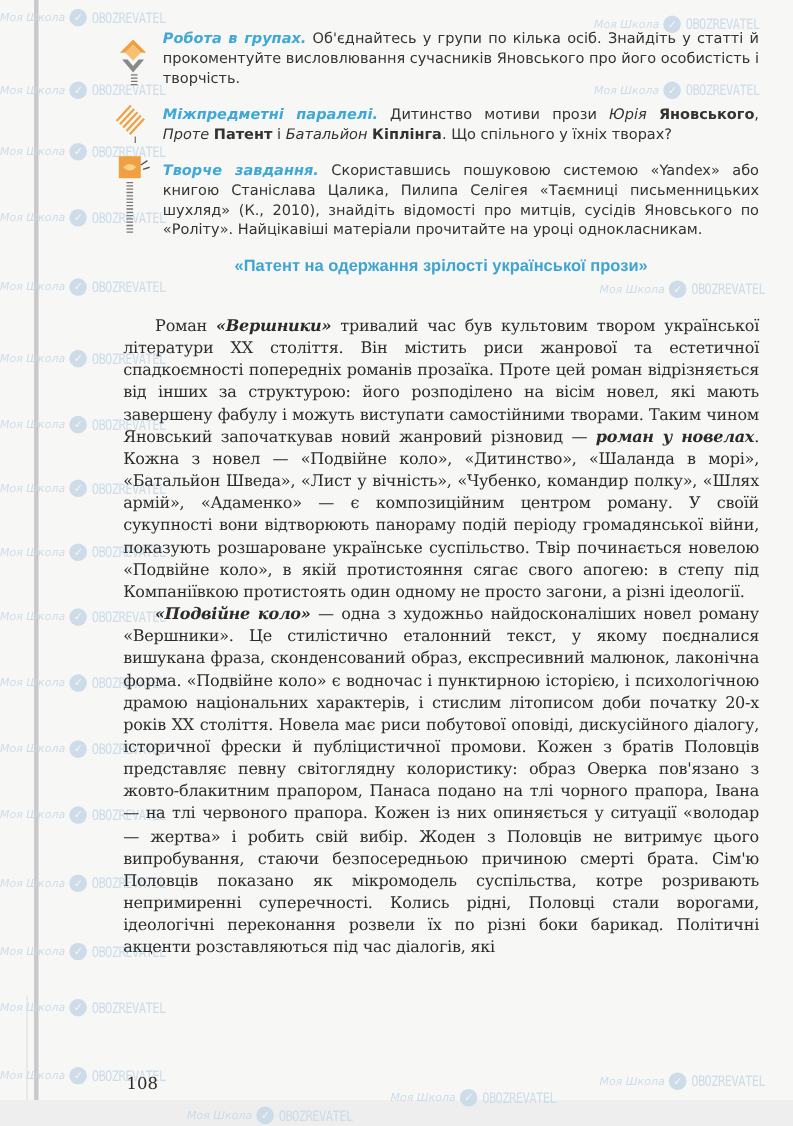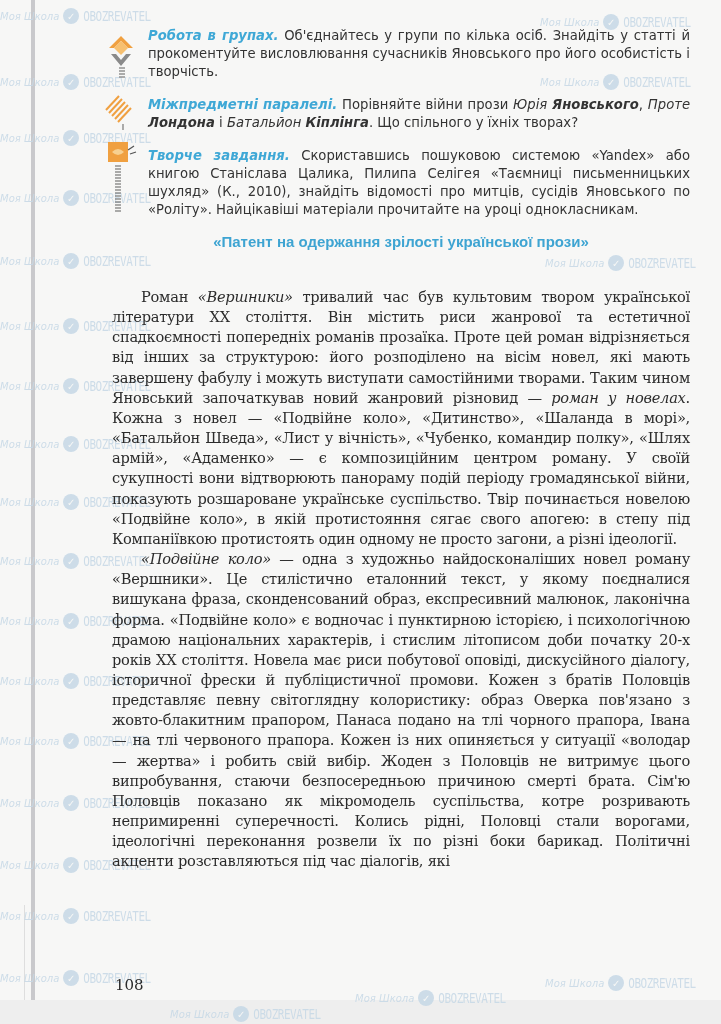--- a/index.html
+++ b/index.html
@@ -40,39 +40,39 @@
     .task {
       position: absolute; left: 112px; width: 578px;
       font-family: "DejaVu Sans", sans-serif; font-size: 13.2px; line-height: 18px;
       color: #333;
       text-align: justify;
     }
     .task .tlabel {
       color: #3fa8d6; font-weight: bold; font-style: italic; margin-top: 28px;
     }
     .task-icon { position: absolute; }
-    .task .b { font-weight: bold; font-style: italic; }
+    .task .b { font-weight: bold; }
     .task .i { font-style: italic; }
 
     .title-block {
       position: absolute; left: 112px; width: 578px; top: 232px;
       text-align: center; color: #3ea4d2;
       font-family: Liberation Sans, sans-serif; font-weight: bold;
       font-size: 15px; line-height: 19px;
     }
     .title-block .sub { font-style: italic; font-size: 16px; letter-spacing: 1px; }
 
     .body-text {
       position: absolute; left: 112px; width: 578px; top: 287px;
       font-family: "DejaVu Serif", serif; font-size: 14.6px; line-height: 20.15px;
       text-align: justify; color: #2b2b2b;
       letter-spacing: -0.25px;
     }
     .body-text p { margin: 0; text-indent: 29px; }
-    .body-text .bi { font-weight: normal; font-style: italic; }
+    .body-text .bi { font-weight: bold; font-style: italic; }
 
     .page-number {
       position: absolute; left: 115px; top: 976px;
       font-family: "DejaVu Serif", serif; font-size: 15px; color: #2a2a2a; text-align: center;
     }
   </style>
 </head>
 <body>
 
 <div class="page-edge"></div>
@@ -242,21 +242,21 @@
   </g>
 </svg>
 
 <div class="task" style="top:27px; padding-left:36px; width:542px;">
   <span class="tlabel">Робота в групах.</span>
   <span>Об'єднайтесь у групи по кілька осіб. Знайдіть у статті й прокоментуйте висловлювання сучасників Яновського про його особистість і творчість.</span>
 </div>
 
 <div class="task" style="top:96px; padding-left:36px; width:542px;">
   <span class="tlabel">Міжпредметні паралелі.</span>
-  <span>Порівняйте війни прози </span><span class="i">Юрія </span><span class="b">Яновського</span><span>, </span><span class="i">Проте </span><span class="b">Лондона</span><span> і </span><span class="i">Батальйон </span><span class="b">Кіплінга</span><span>. Що спільного у їхніх творах?</span>
+  <span>Дитинство мотиви прози </span><span class="i">Юрія </span><span class="b">Яновського</span><span>, </span><span class="i">Проте </span><span class="b">Патент</span><span> і </span><span class="i">Батальйон </span><span class="b">Кіплінга</span><span>. Що спільного у їхніх творах?</span>
 </div>
 
 <div class="task" style="top:147px; padding-left:36px; width:542px;">
   <span class="tlabel">Творче завдання.</span>
   <span>Скориставшись пошуковою системою «Yandex» або книгою Станіслава Цалика, Пилипа Селігея «Таємниці письменницьких шухляд» (К., 2010), знайдіть відомості про митців, сусідів Яновського по «Роліту». Найцікавіші матеріали прочитайте на уроці однокласникам.</span>
 </div>
 
 <div class="title-block">
   <div>«Патент на одержання зрілості української прози»</div>
 </div>

